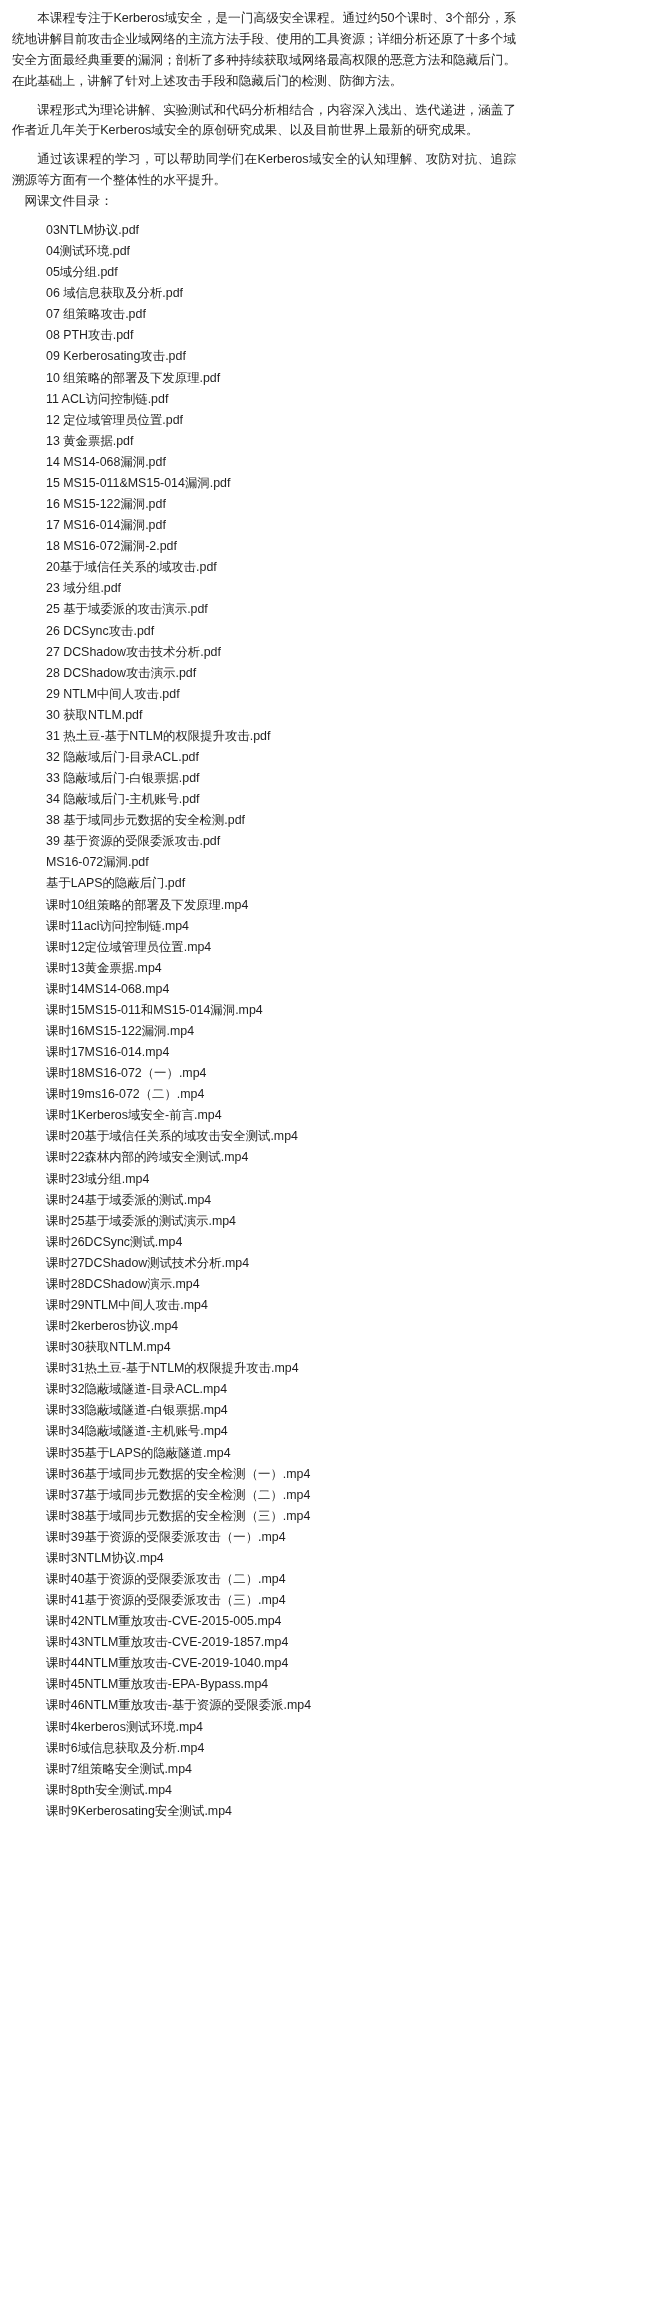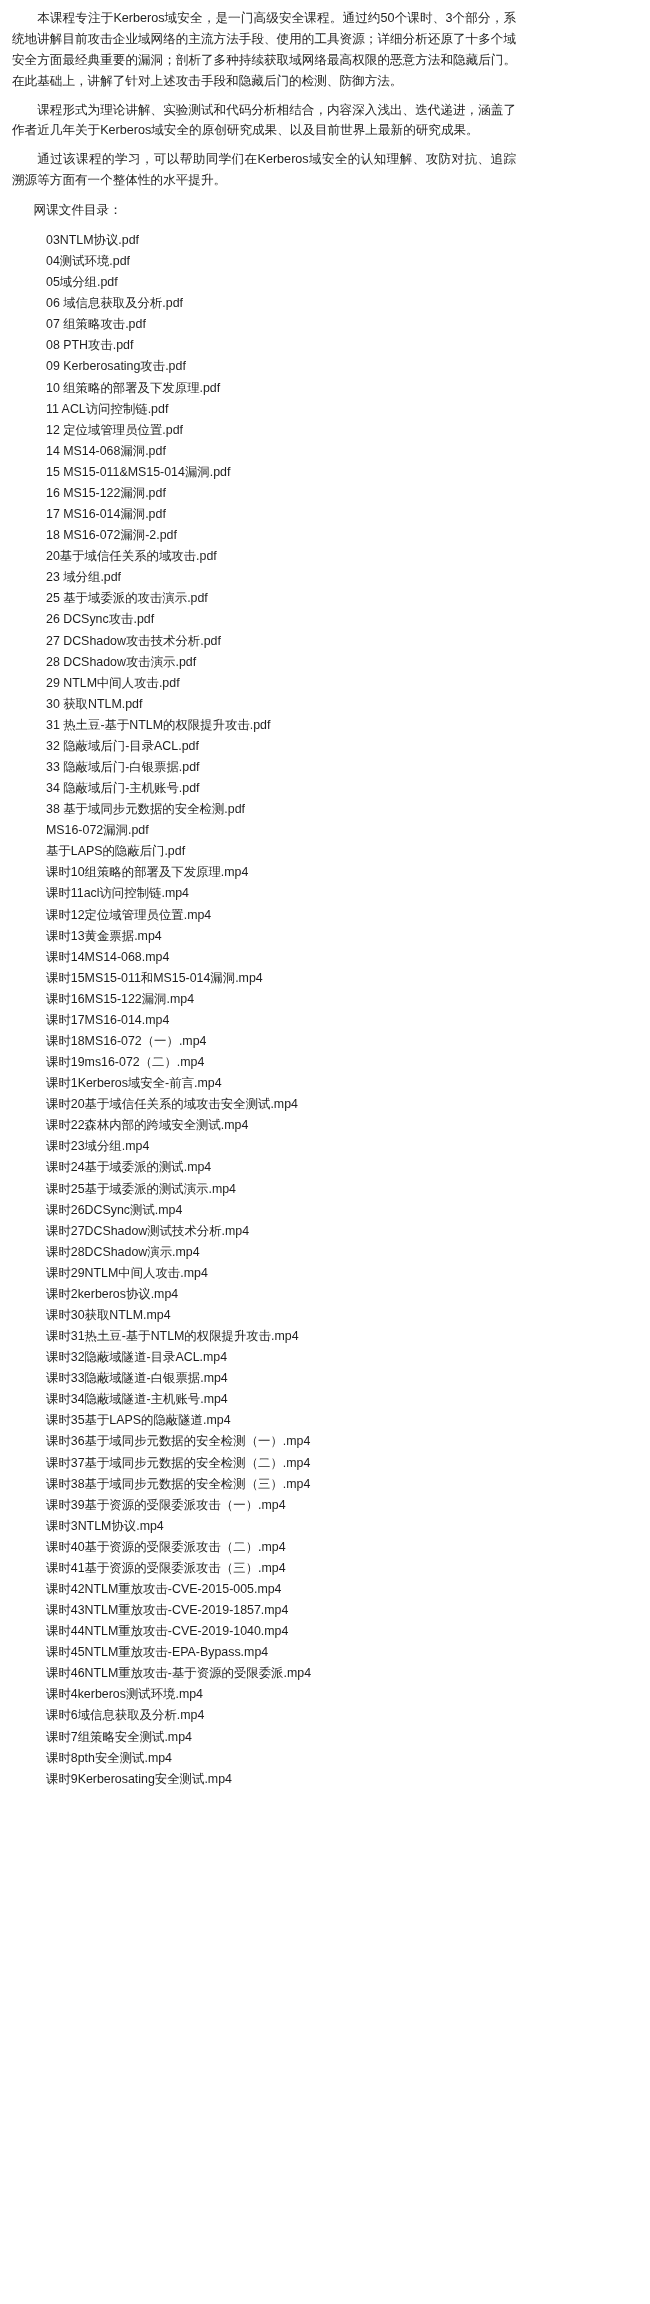--- a/index.html
+++ b/index.html
@@ -24,21 +24,21 @@
     text-indent: 2em;
     text-align: justify;
     font-size: 12.6px;
     line-height: 1.66;
     color: #1f1f1f;
   }
   p.para + p.para {
     margin-top: 8px;
   }
   .dir-heading {
-    margin: 9px;
+    margin: 0;
     text-indent: 1em;
     font-size: 12.6px;
     line-height: 1.66;
     color: #1f1f1f;
     font-family: Liberation Serif, serif;
   }
   ul.file-list {
     list-style: none;
     margin: 8px;
     padding: 0 0 0 26px;
@@ -67,38 +67,40 @@
       <li>03NTLM协议.pdf</li>
       <li>04测试环境.pdf</li>
       <li>05域分组.pdf</li>
       <li>06 域信息获取及分析.pdf</li>
       <li>07 组策略攻击.pdf</li>
       <li>08 PTH攻击.pdf</li>
       <li>09 Kerberosating攻击.pdf</li>
       <li>10 组策略的部署及下发原理.pdf</li>
       <li>11 ACL访问控制链.pdf</li>
       <li>12 定位域管理员位置.pdf</li>
+      <li>13 黄金票据.pdf</li>
       <li>14 MS14-068漏洞.pdf</li>
       <li>15 MS15-011&amp;MS15-014漏洞.pdf</li>
       <li>16 MS15-122漏洞.pdf</li>
       <li>17 MS16-014漏洞.pdf</li>
       <li>18 MS16-072漏洞-2.pdf</li>
       <li>20基于域信任关系的域攻击.pdf</li>
       <li>23 域分组.pdf</li>
       <li>25 基于域委派的攻击演示.pdf</li>
       <li>26 DCSync攻击.pdf</li>
       <li>27 DCShadow攻击技术分析.pdf</li>
       <li>28 DCShadow攻击演示.pdf</li>
       <li>29 NTLM中间人攻击.pdf</li>
       <li>30 获取NTLM.pdf</li>
       <li>31 热土豆-基于NTLM的权限提升攻击.pdf</li>
       <li>32 隐蔽域后门-目录ACL.pdf</li>
       <li>33 隐蔽域后门-白银票据.pdf</li>
       <li>34 隐蔽域后门-主机账号.pdf</li>
       <li>38 基于域同步元数据的安全检测.pdf</li>
+      <li>39 基于资源的受限委派攻击.pdf</li>
       <li>MS16-072漏洞.pdf</li>
       <li>基于LAPS的隐蔽后门.pdf</li>
       <li>课时10组策略的部署及下发原理.mp4</li>
       <li>课时11acl访问控制链.mp4</li>
       <li>课时12定位域管理员位置.mp4</li>
       <li>课时13黄金票据.mp4</li>
       <li>课时14MS14-068.mp4</li>
       <li>课时15MS15-011和MS15-014漏洞.mp4</li>
       <li>课时16MS15-122漏洞.mp4</li>
       <li>课时17MS16-014.mp4</li>

